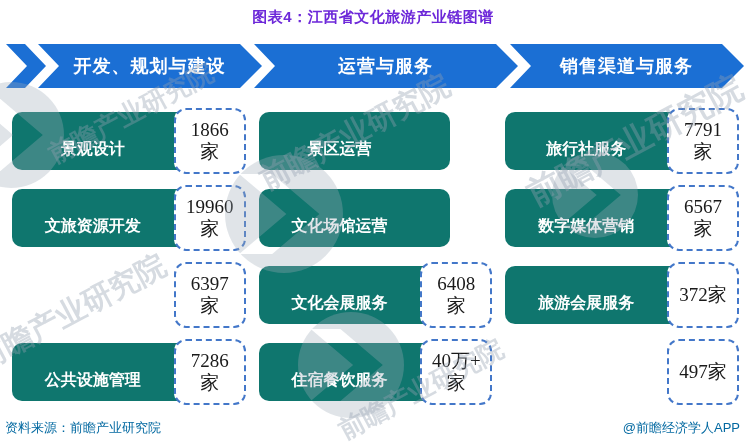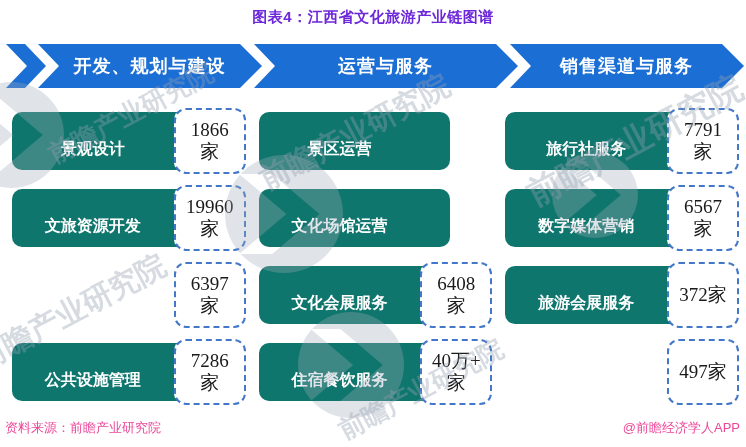--- a/index.html
+++ b/index.html
@@ -42,21 +42,21 @@
     position:absolute;right:0;top:0;bottom:0;width:68px;
     background:#fff;border:2px dashed #4377c9;border-radius:12px;
     display:flex;align-items:center;justify-content:center;text-align:center;
     font-family:"Liberation Serif","DejaVu Serif",serif;
     font-size:19px;color:#1a1a1a;line-height:1.15;white-space:pre-line;z-index:2;
   }
   
   .footer{
     position:absolute;left:5px;right:6px;bottom:10px;z-index:2;
     display:flex;justify-content:space-between;align-items:center;
-    font-size:13px;color:#ec4899;
+    font-size:13px;color:#0369a1;
   }
   
   .wm-layer{position:absolute;inset:0;z-index:5;pointer-events:none;}
   .wm-text{
     position:absolute;font-weight:bold;white-space:nowrap;
     color:rgba(148,160,175,.38);transform:rotate(-28deg);
     font-family:"Liberation Serif","DejaVu Serif",serif;
   }
   .wm-logo{position:absolute;color:rgba(160,170,182,.32);}
   .hidden-defs{position:absolute;width:0;height:0;}

